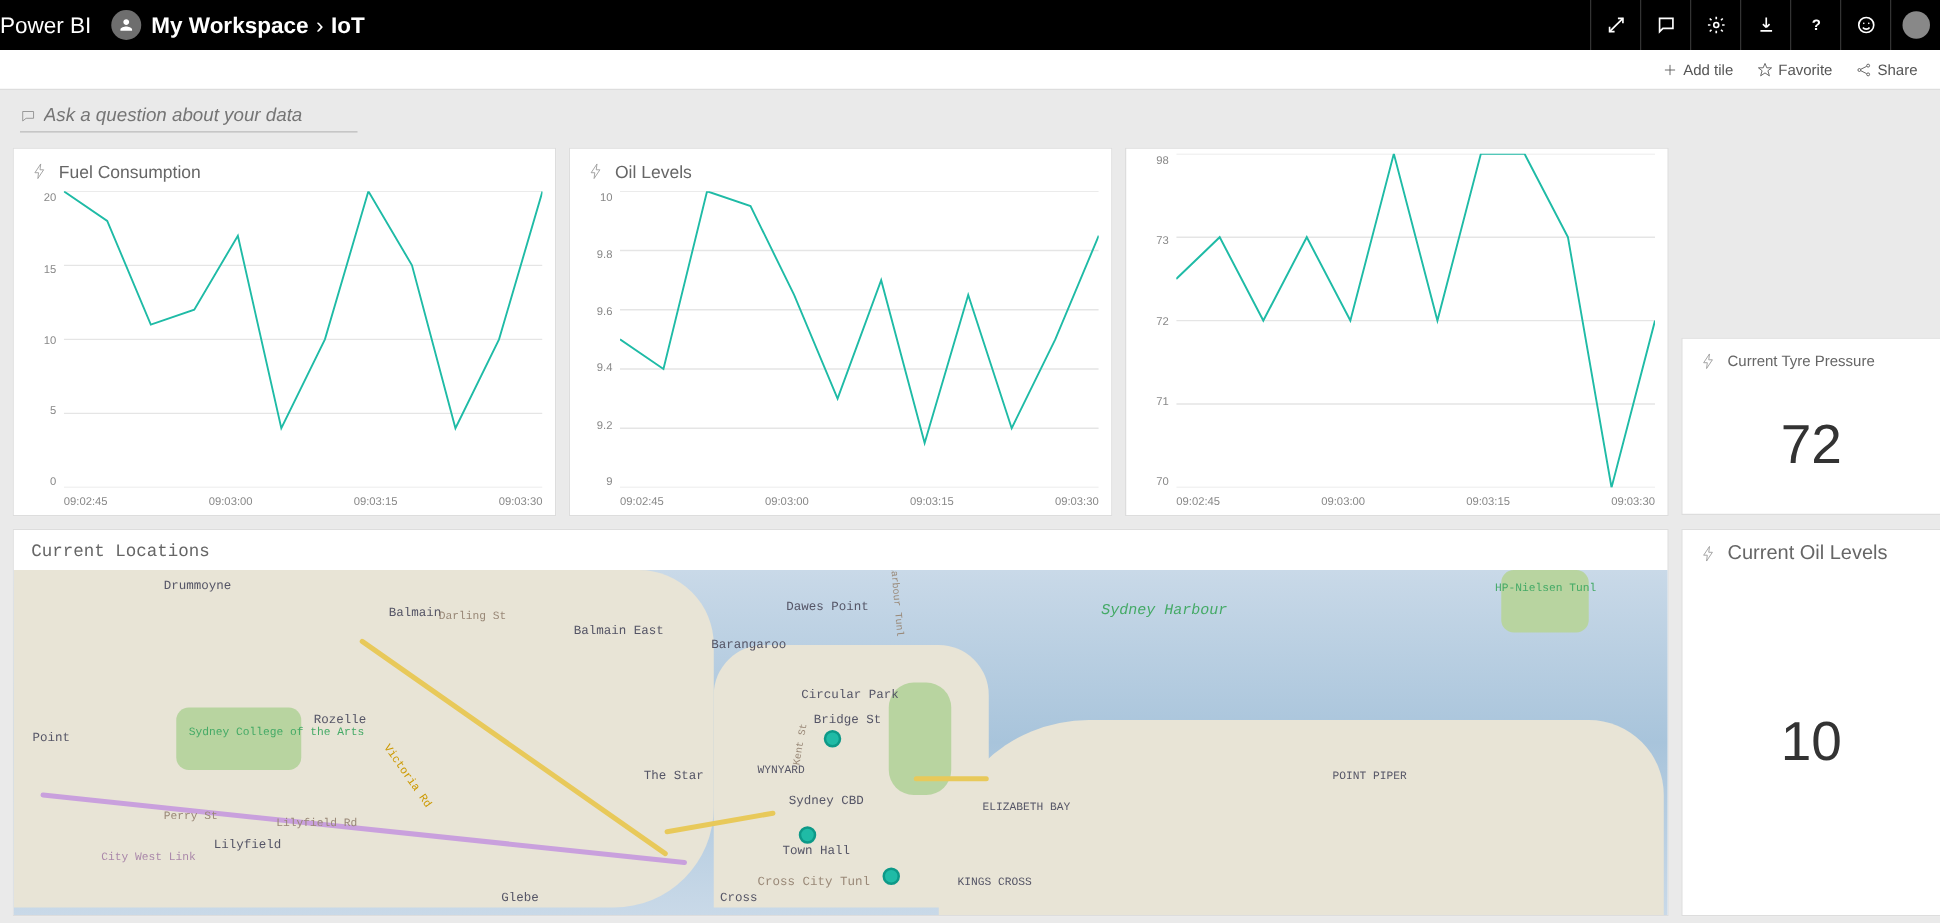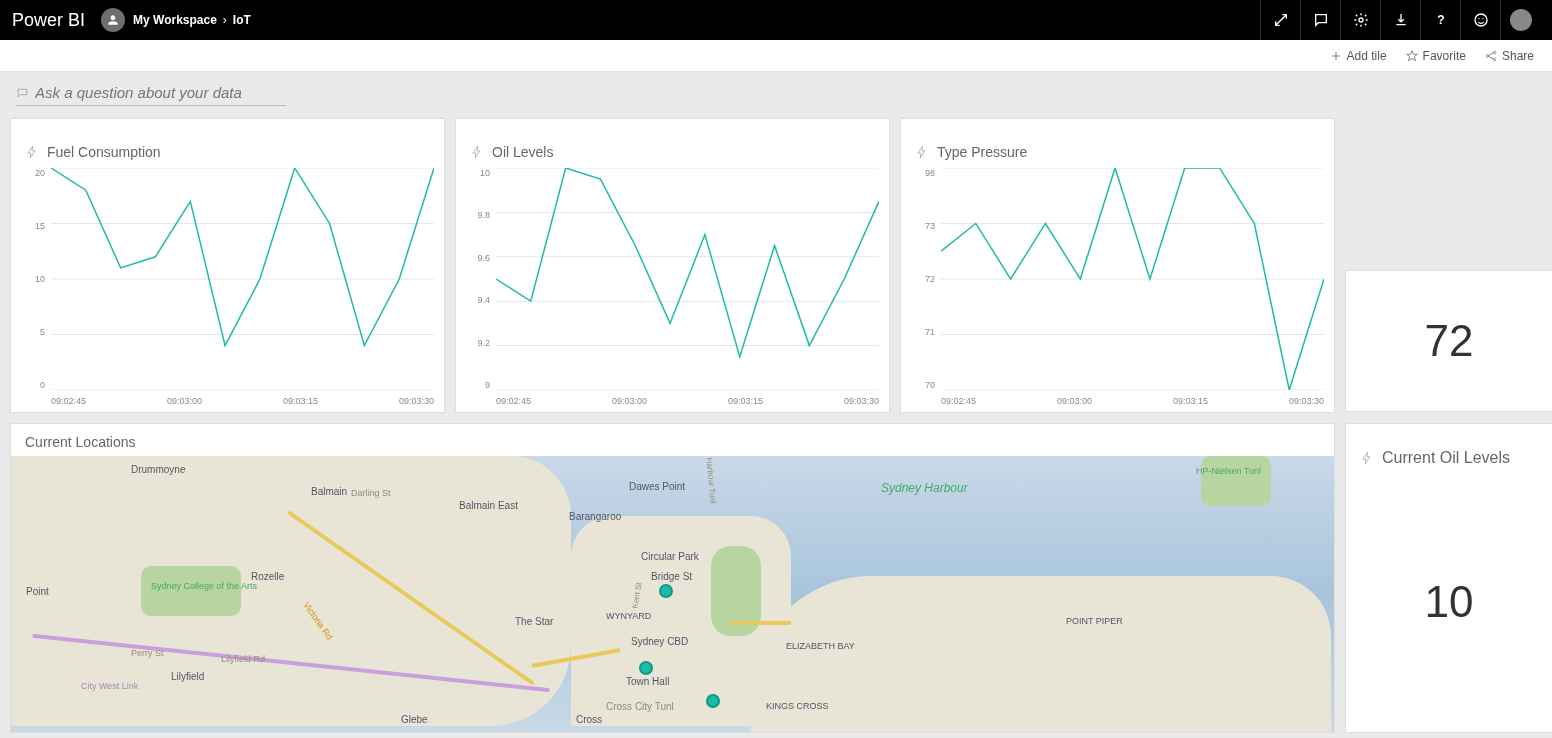--- a/index.html
+++ b/index.html
@@ -1,40 +1,40 @@
 <!DOCTYPE html>
 <html><head>
 <meta charset="utf-8">
 <style>
   * { box-sizing: border-box; margin: 0; padding: 0; }
   html, body { width: 1552px; height: 738px; font-family: "Segoe UI", Arial, sans-serif; background: #eaeaea; overflow: hidden; }
-  .topbar { background: #000; color: #fff; height: 40px; display: flex; align-items: center; padding: 0 12px; position: relative; }
+  .topbar { background: #000; color: #fff; height: 40px; display: flex; align-items: center; padding: 0 0; position: relative; }
   .brand { font-size: 18px; font-weight: 400; margin-right: 16px; }
   .avatar-circle { width: 24px; height: 24px; border-radius: 50%; background: #6e6e6e; display: flex; align-items: center; justify-content: center; margin-right: 8px; }
   .avatar-circle svg { width: 14px; height: 14px; fill: #fff; }
-  .breadcrumb { font-size: 12px; font-weight: 600; display: flex; align-items: center; gap: 6px; text-align: center; }
+  .breadcrumb { font-size: 18px; font-weight: 600; display: flex; align-items: center; gap: 6px; text-align: center; }
   .breadcrumb .chev { font-weight: 400; }
   .top-icons { margin-left: auto; display: flex; height: 40px; }
   .top-icons .ti { width: 40px; height: 40px; border-left: 1px solid #333; display: flex; align-items: center; justify-content: center; cursor: pointer; }
   .top-icons .ti svg { width: 16px; height: 16px; fill: #fff; }
   .actionbar { background: #fff; height: 32px; display: flex; align-items: center; justify-content: flex-end; padding: 0 18px; gap: 18px; font-size: 12px; color: #555; border-bottom: 1px solid #ddd; }
   .actionbar .ab-item { display: flex; align-items: center; gap: 4px; cursor: pointer; }
   .actionbar svg { width: 14px; height: 14px; fill: none; stroke: #555; stroke-width: 1.2; }
   .qa-bar { padding: 12px 16px 8px 16px; }
   .qa-inner { display: inline-flex; align-items: center; gap: 6px; border-bottom: 1px solid #bbb; padding-bottom: 4px; width: 270px; }
   .qa-inner svg { width: 14px; height: 14px; stroke: #888; fill: none; stroke-width: 1.2; }
   .qa-input { border: none; background: transparent; font-size: 15px; color: #888; font-style: italic; outline: none; width: 100%; }
   .dashboard { padding: 4px 10px; display: grid; grid-template-columns: repeat(3, 435px) 208px; grid-auto-rows: auto; gap: 10px; }
   .tile { background: #fff; border: 1px solid #ddd; display: flex; flex-direction: column; }
-  .tile-header { display: flex; align-items: center; gap: 8px; padding: 25px 14px 4px 14px; font-size: 14px; color: #666; }
+  .tile-header { display: flex; align-items: center; gap: 8px; padding: 10px 14px 4px 14px; font-size: 14px; color: #666; }
   .tile-header svg { width: 14px; height: 16px; stroke: #999; fill: none; stroke-width: 1.2; }
   .chart-body { flex: 1; position: relative; }
   .tile.small { height: 142px; }
   .tile.chart { height: 295px; }
-  .tile.map { grid-column: 1 / span 3; height: 310px; }
+  .tile.map { grid-column: 1 / span 3; height: 310px; font-family: Liberation Mono, monospace; }
   .map-header { padding: 10px 14px 6px 14px; font-size: 14px; color: #666; }
   .map-body { flex: 1; background: linear-gradient(180deg, #c9d9e8 0%, #a8c4db 50%, #c9d9e8 100%); position: relative; overflow: hidden; }
   .map-body .land { position: absolute; background: #e8e4d6; }
   .map-label { position: absolute; font-size: 10px; color: #556; }
   .map-point { position: absolute; width: 14px; height: 14px; border-radius: 50%; background: #1fbba6; border: 2px solid #0d9988; }
   .big-num { flex: 1; display: flex; align-items: center; justify-content: center; font-size: 44px; font-weight: 200; color: #333; }
   .x-axis { position: absolute; bottom: 6px; left: 40px; right: 10px; display: flex; justify-content: space-between; font-size: 9px; color: #888; }
   .y-axis { position: absolute; top: 4px; bottom: 22px; left: 6px; display: flex; flex-direction: column; justify-content: space-between; font-size: 9px; color: #888; text-align: right; width: 28px; }
   .plot { position: absolute; top: 4px; bottom: 22px; left: 40px; right: 10px; }
   .grid-line { stroke: #e5e5e5; stroke-width: 1; }
@@ -193,26 +193,20 @@
             <line x1="0" x2="380" y1="137.99999999999991" y2="137.99999999999991" class="grid-line"></line>
             <line x1="0" x2="380" y1="92.00000000000009" y2="92.00000000000009" class="grid-line"></line>
             <line x1="0" x2="380" y1="45.99999999999983" y2="45.99999999999983" class="grid-line"></line>
             <line x1="0" x2="380" y1="0" y2="0" class="grid-line"></line>
             <path d="M0.0 115.0 L34.5 138.0 L69.1 0.0 L103.6 11.5 L138.2 80.5 L172.7 161.0 L207.3 69.0 L241.8 195.5 L276.4 80.5 L310.9 184.0 L345.5 115.0 L380.0 34.5 " class="data-line"></path>
           </svg></div>
       </div>
   </div>
 
   <div class="tile chart">
-    <div class="tile-header">
-      <svg viewBox="0 0 24 24">
-          <path d="M13 2L5 14h5l-1 8 8-12h-5z"></path>
-        </svg>
-      <span>Type Pressure</span>
-    </div>
     <div class="chart-body">
         <div class="y-axis">
           <span>98</span>
           <span>73</span>
           <span>72</span>
           <span>71</span>
           <span>70</span>
         </div>
         <div class="x-axis">
           <span>09:02:45</span>
@@ -279,20 +273,26 @@
       <div class="map-label" style="left:613px;top:135px;font-size:8px;color:#987;transform:rotate(-80deg)">Kent St</div>
       <div class="map-label" style="left:677px;top:20px;font-size:8px;color:#987;transform:rotate(85deg)">Harbour Tunl</div>
 
       <div class="map-point" style="left:648px;top:128px"></div>
       <div class="map-point" style="left:628px;top:205px"></div>
       <div class="map-point" style="left:695px;top:238px"></div>
     </div>
   </div>
 
   <div class="tile small" style="grid-column:4;grid-row:1;margin-top:152px;height:142px;position:relative">
+    <div class="tile-header">
+      <svg viewBox="0 0 24 24">
+          <path d="M13 2L5 14h5l-1 8 8-12h-5z"></path>
+        </svg>
+      <span style="font-size:12px">Current Tyre Pressure</span>
+    </div>
     <div class="big-num">72</div>
   </div>
 
   <div class="tile" style="grid-column:4;grid-row:2;height:310px">
     <div class="tile-header">
       <svg viewBox="0 0 24 24">
           <path d="M13 2L5 14h5l-1 8 8-12h-5z"></path>
         </svg>
       <span style="font-size:16px">Current Oil Levels</span>
     </div>

